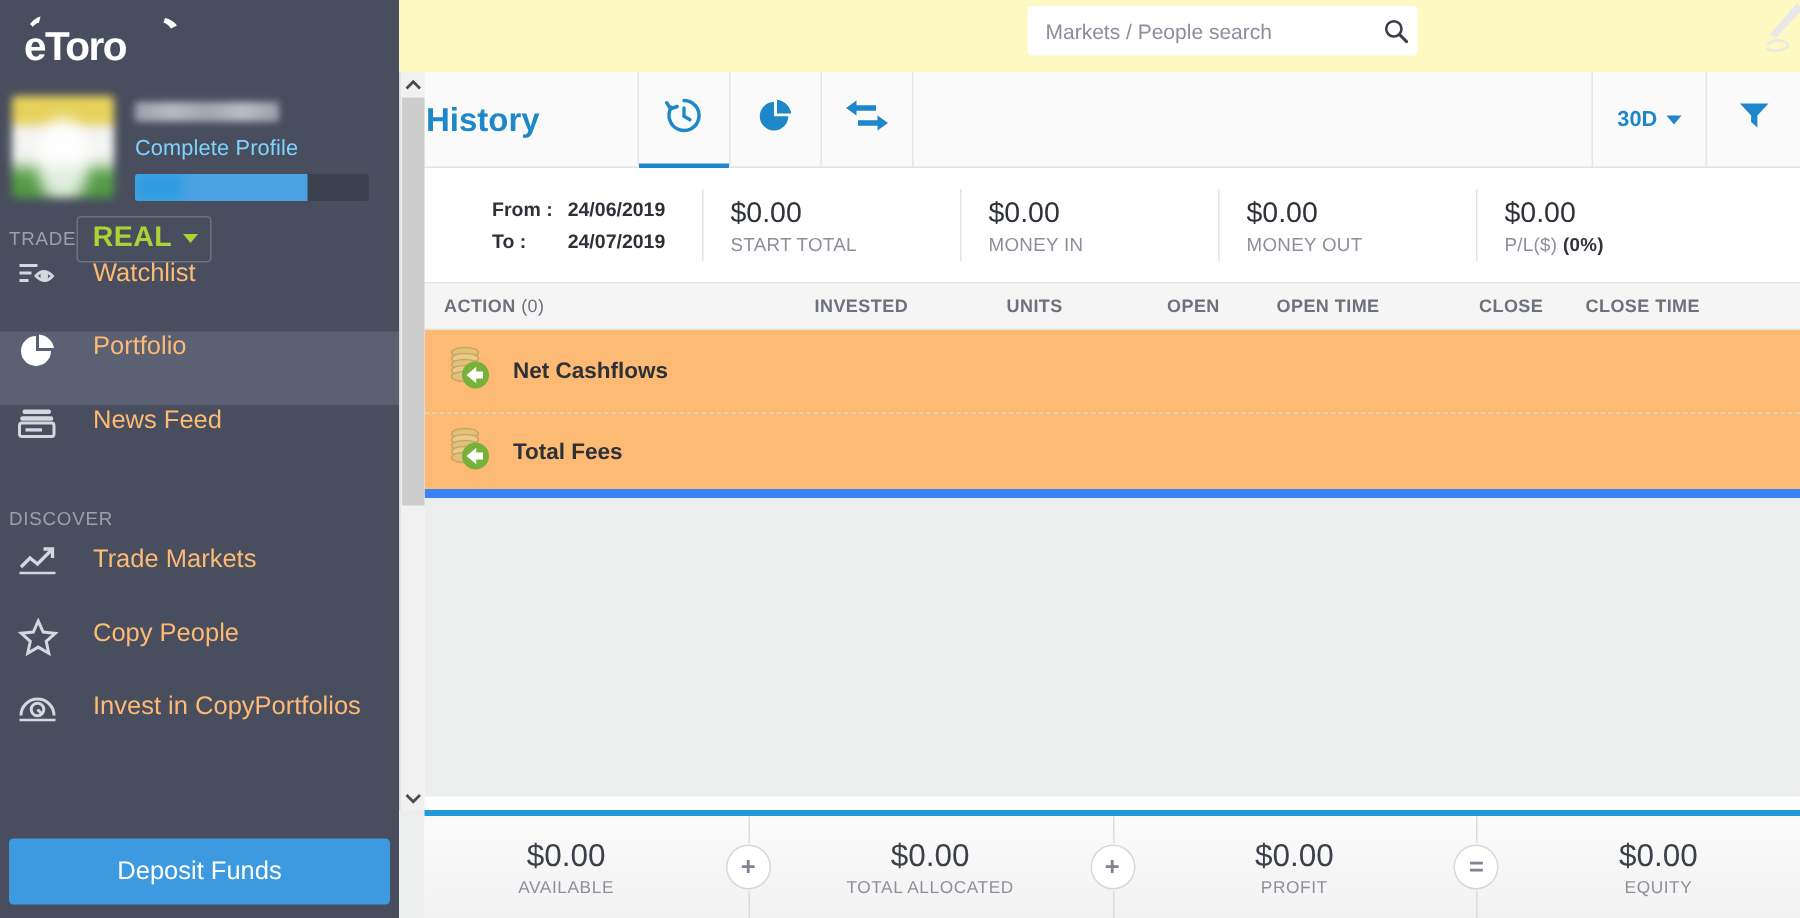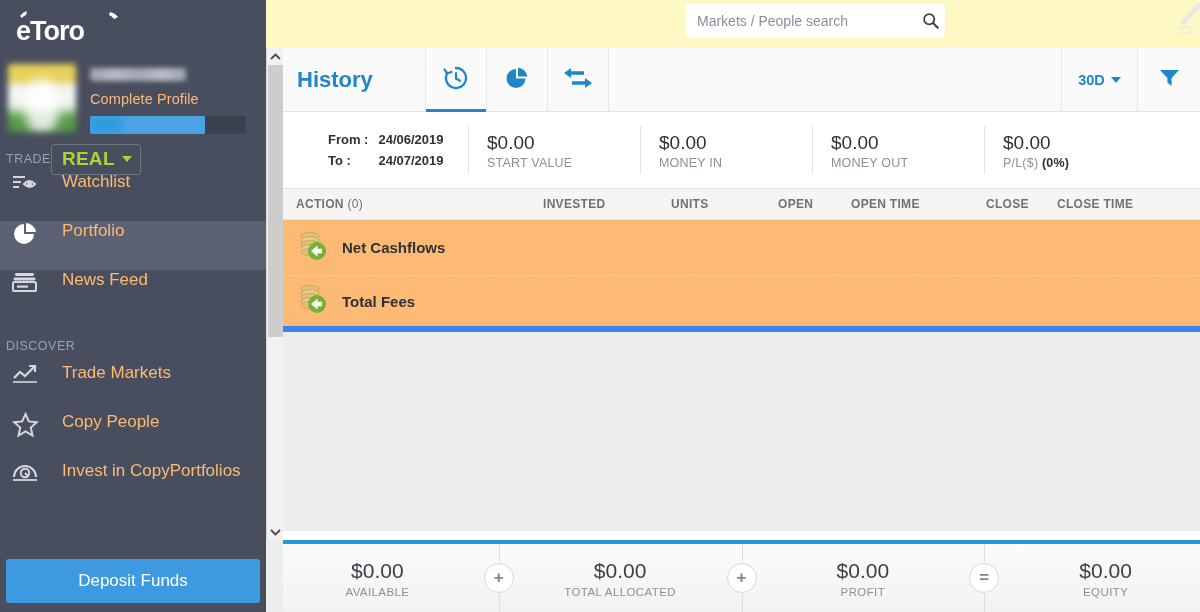--- a/index.html
+++ b/index.html
@@ -57,21 +57,21 @@
     width: 34px; height: 56px; border-radius: 50% 50% 44% 44%;
     background: rgba(255,255,255,0.82); filter: blur(4px);
   }
   .profile-right { margin-left: 14px; padding-top: 4px; }
   .username-blur {
     width: 96px; height: 13px; border-radius: 2px;
     background: linear-gradient(90deg,#9da1ac,#b6bac3,#a3a7b2,#babec6,#9ba0ab);
     filter: blur(2.6px); margin-bottom: 10px;
   }
   .complete-profile {
-    color: #fdba74; font-size: 14.5px; letter-spacing: .1px;
+    color: #7dd3fc; font-size: 14.5px; letter-spacing: .1px;
     display: block; margin-bottom: 9px; cursor: pointer;
   }
   .progress-track {
     width: 156px; height: 18px; border-radius: 2px; background: #3c4150;
     overflow: hidden;
   }
   .progress-fill {
     width: 74%; height: 100%;
     background: #4ba3e3;
   }
@@ -135,21 +135,21 @@
   
   .main {
     position: absolute; left: 283px; top: 48px;
     width: 917px; height: 564px; background: #fff;
   }
   .panel-head {
     height: 64px; background: #fafafa; border-bottom: 1px solid #e3e3e3;
     display: flex; align-items: stretch;
   }
   .panel-title {
-    width: 143px; display: flex; align-items: center; padding-left: 14px;
+    width: 143px; display: flex; align-items: center; padding-left: 1px;
     color: #1e87c9; font-size: 22px; font-weight: bold;
     border-right: 1px solid #e6e6e6;
   }
   .tab {
     width: 61px; display: flex; align-items: center; justify-content: center;
     border-right: 1px solid #e6e6e6; cursor: pointer; position: relative;
   }
   .tab.active::after {
     content: ""; position: absolute; left: 0; bottom: -1px;
     width: 100%; height: 3px; background: #1e87c9;
@@ -441,21 +441,21 @@
           <tr>
             <td class="lbl">To :</td>
             <td>24/07/2019</td>
           </tr>
         </tbody>
           </table>
       </div>
 
       <div class="stat">
         <div class="val">$0.00</div>
-        <div class="lab">START VALUE</div>
+        <div class="lab">START TOTAL</div>
       </div>
       <div class="stat">
         <div class="val">$0.00</div>
         <div class="lab">MONEY IN</div>
       </div>
       <div class="stat">
         <div class="val">$0.00</div>
         <div class="lab">MONEY OUT</div>
       </div>
       <div class="stat last">

